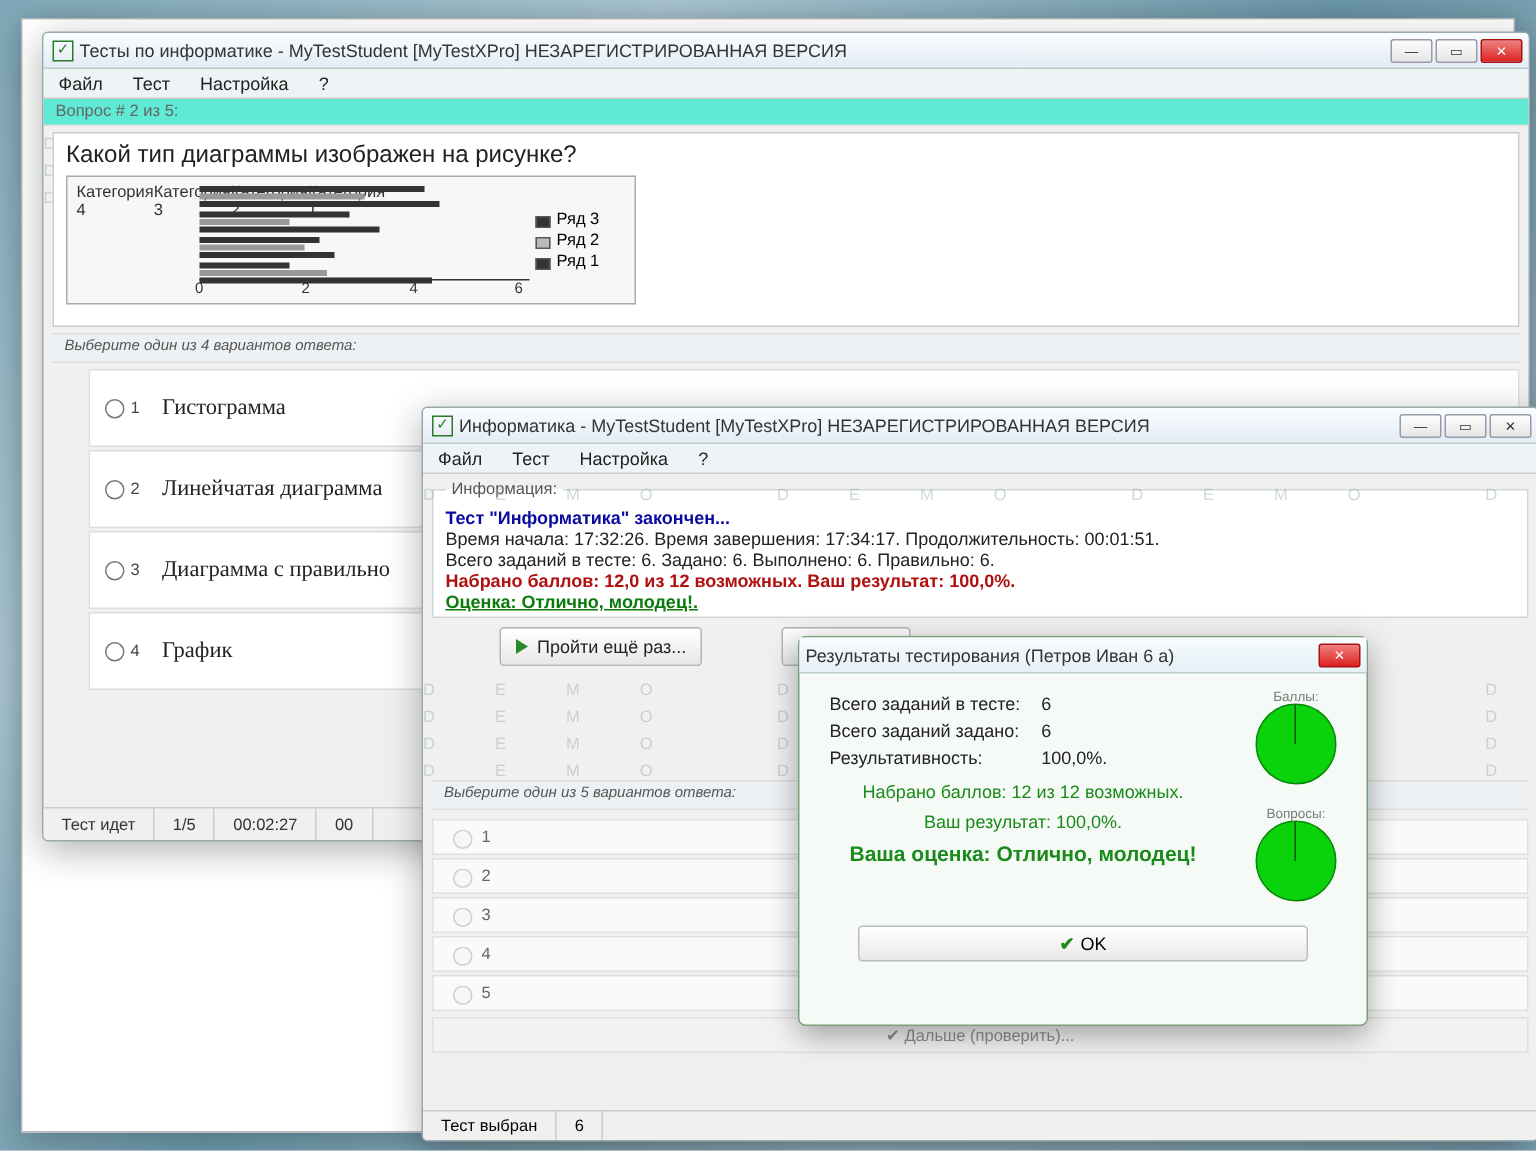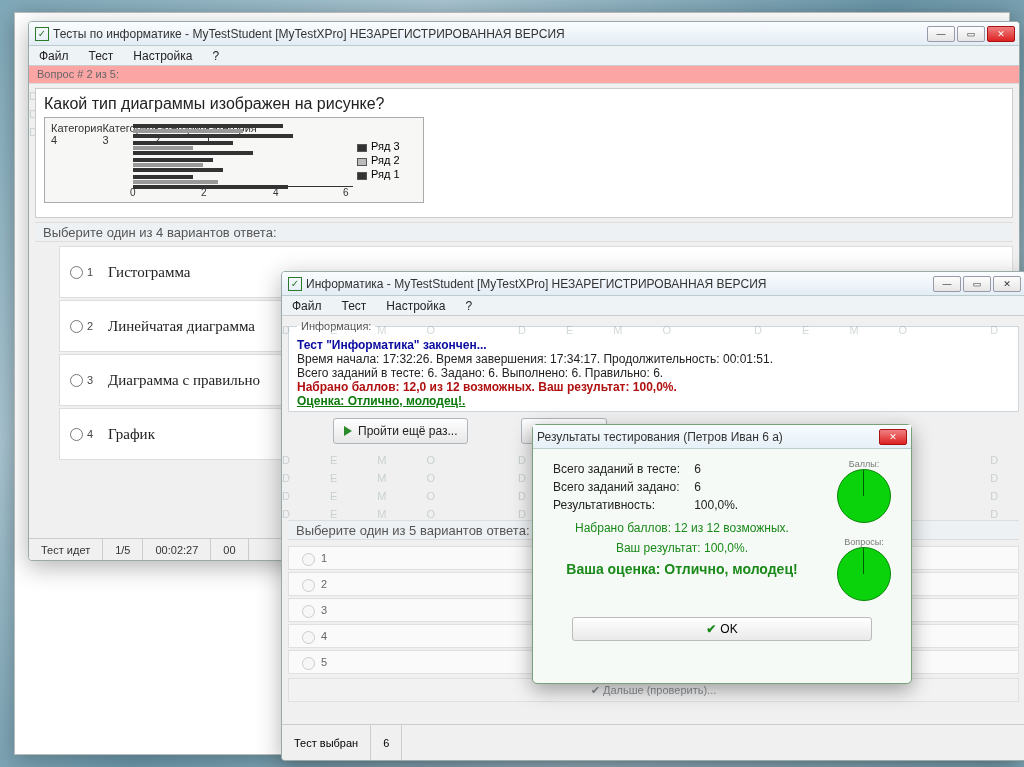--- a/index.html
+++ b/index.html
@@ -63,21 +63,21 @@
     height: 20px;
     background: #eef3f6;
     border-bottom: 1px solid #ccc;
     display: flex; align-items: center;
     padding: 0 6px; gap: 12px;
     font-size: 12px; color: #222;
   }
   .menuitem { padding: 2px 4px; }
   .statusline {
     height: 18px;
-    background: #fca5a5;
+    background: #5eead4;
     border-bottom: 1px solid #ddd;
     color: #666; font-size: 11px;
     padding: 2px 8px;
   }
   .question-area {
     background: #fff;
     border: 1px solid #ccc;
     margin: 4px 6px;
     padding: 6px 8px;
     height: 130px;
@@ -103,21 +103,21 @@
   .chart-bars { position: relative; }
   .barset { position: absolute; left: 0; height: 14px; display: flex; }
   .bar { height: 4px; }
   .chart-legend { font-size: 11px; display: flex; flex-direction: column; justify-content: center; gap: 2px; }
   .lg { display: flex; align-items: flex-end; gap: 4px; }
   .sw { width: 10px; height: 8px; border: 1px solid #555; }
   .x-axis { position: absolute; left: 0; right: 0; bottom: 0; height: 12px; border-top: 1px solid #333; }
   .x-tick { position: absolute; font-size: 10px; color: #333; top: 0; }
   .answers-hint {
     height: 20px; background: #eef1f3; border-top: 1px solid #ddd; border-bottom: 1px solid #ddd;
-    color: #555; font-size: 13px; padding: 2px 8px; margin: 0 6px;
+    color: #555; font-size: 10px; padding: 2px 8px; margin: 0 6px; font-style: italic;
   }
   .answers-list { margin: 4px 6px 0 30px; }
   .answer-row {
     display: flex; align-items: center; gap: 12px;
     border: 1px solid #ddd; background: #fff;
     padding: 10px 10px; min-height: 52px; margin-bottom: 2px;
   }
   .answer-num { width: 26px; color: #444; display: flex; align-items: center; gap: 4px; }
   .answer-num input { margin: 0; }
   .answer-text { font-size: 15px; font-family: Georgia, 'Times New Roman', serif; color: #222; }
@@ -162,21 +162,21 @@
   .btn .x { color: #d33; font-weight: bold; font-size: 14px; }
   .empty-answers { margin: 6px 6px 0 6px; }
   .empty-row { border: 1px solid #e0e0e0; background: #fafafa; height: 24px; display: flex; align-items: center; padding: 0 8px; margin-bottom: 2px; font-size: 11px; color: #666; }
   .empty-row input { margin-right: 6px; }
   .next-row {
     height: 24px; display: flex; align-items: center; justify-content: center;
     color: #8a8f94; border: 1px solid #e0e0e0; background: #f2f2f2; margin: 4px 6px 0 6px; font-size: 11px;
   }
   .win2 .statusbar {
     position: absolute; left: 0; right: 0; bottom: 0;
-    height: 36px; background: #f0f0f0; border-top: 1px solid #ccc;
+    height: 20px; background: #f0f0f0; border-top: 1px solid #ccc;
     display: flex; align-items: center; font-size: 11px;
   }
 
   
   .dlg {
     position: absolute;
     top: 152px; left: 250px;
     width: 380px; height: 260px;
     background: #f6faf6;
     border: 1px solid #7aa07a;

